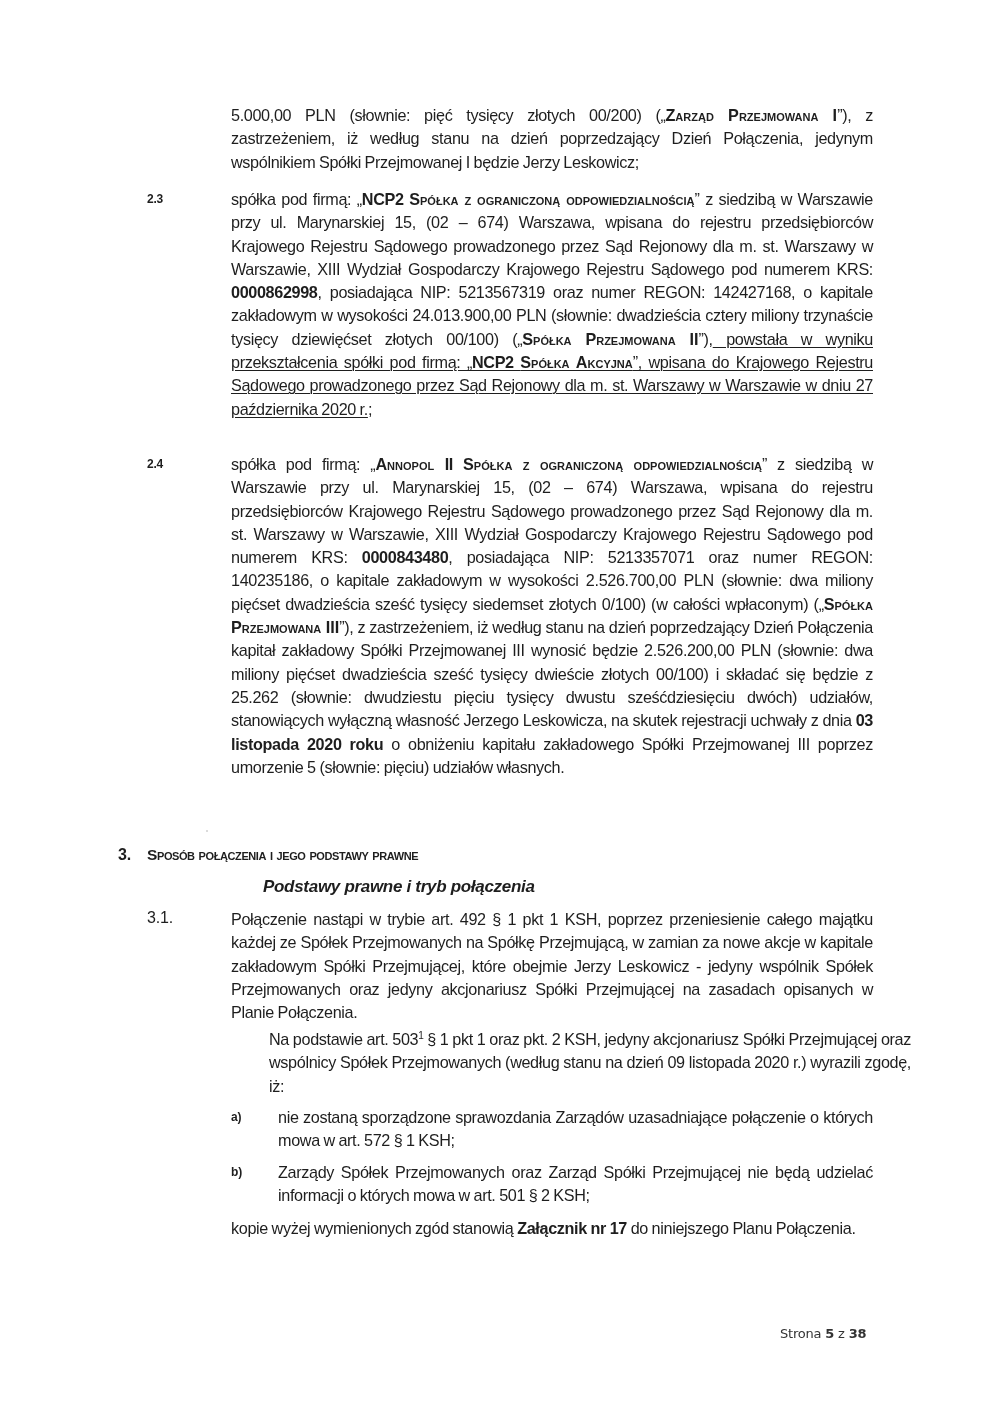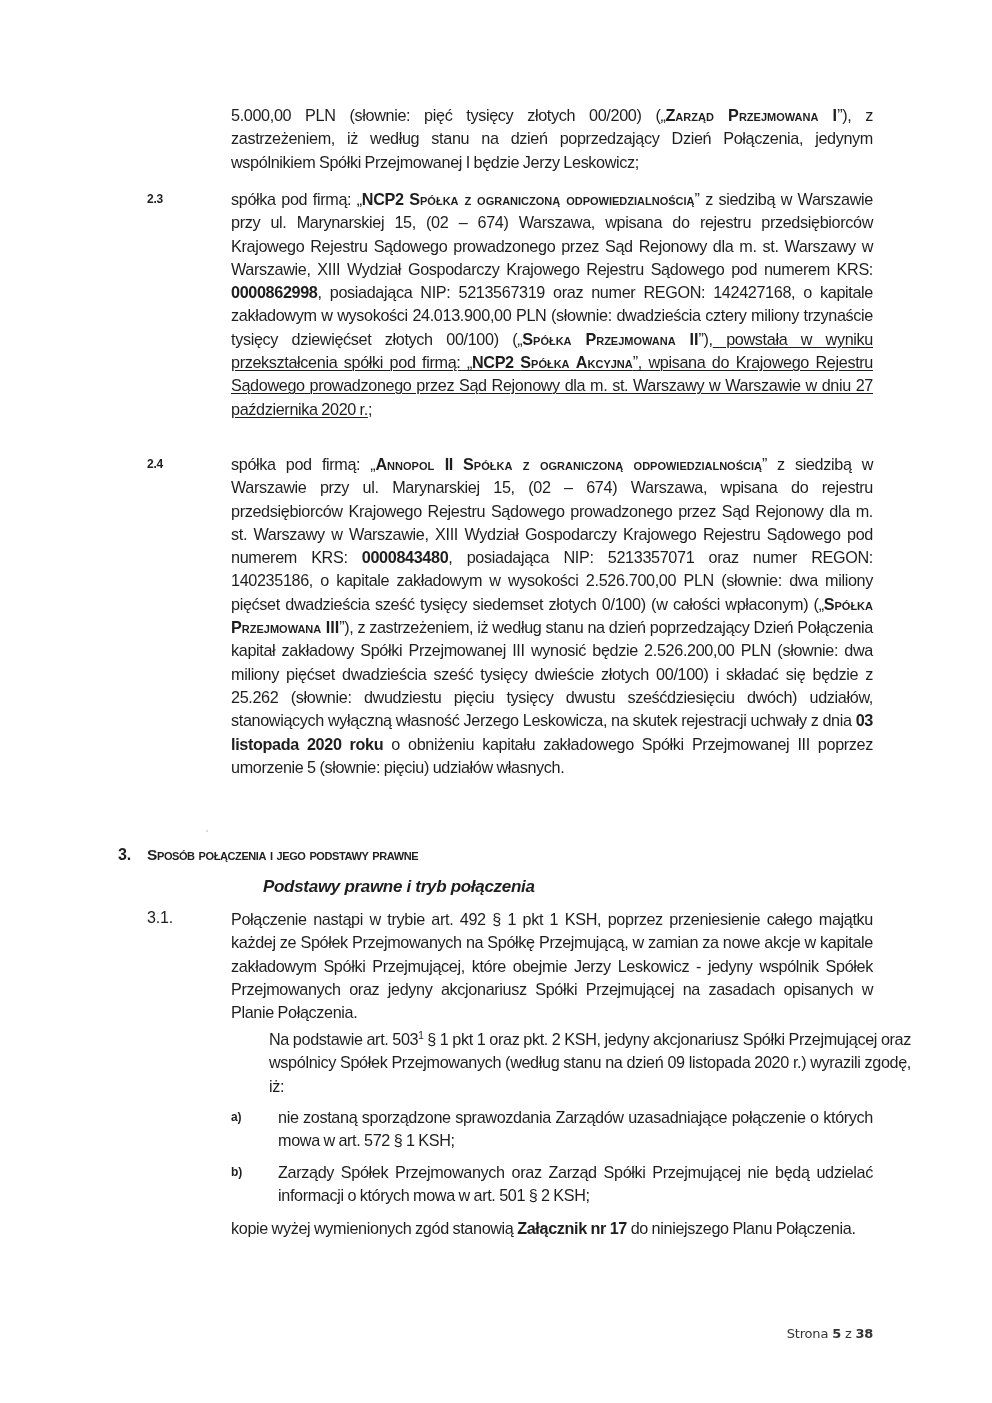--- a/index.html
+++ b/index.html
@@ -57,15 +57,15 @@
   <div class="block para" style="left:221px; top:1028px; width:642px;margin-left:48px;"><span>Na podstawie art. 503</span><sup>1</sup><span> § 1 pkt 1 oraz pkt. 2 KSH, jedyny akcjonariusz Spółki Przejmującej oraz wspólnicy Spółek Przejmowanych (według stanu na dzień 09 listopada 2020 r.) wyrazili zgodę, iż:</span></div>
 
   <div class="num" style="left:231px; top:1106px;">a)</div>
   <div class="block para" style="left:278px; top:1106px; width:595px;">nie zostaną sporządzone sprawozdania Zarządów uzasadniające połączenie o których mowa w art. 572 § 1 KSH;</div>
 
   <div class="num" style="left:231px; top:1161px;">b)</div>
   <div class="block para" style="left:278px; top:1161px; width:595px;">Zarządy Spółek Przejmowanych oraz Zarząd Spółki Przejmującej nie będą udzielać informacji o których mowa w art. 501 § 2 KSH;</div>
 
   <div class="block para" style="left:231px; top:1217px; width:642px;"><span>kopie wyżej wymienionych zgód stanowią </span><span class="b">Załącznik nr 17</span><span> do niniejszego Planu Połączenia.</span></div>
 
-  <div class="block footer" style="left:780px; top:1326px; width:100px; text-align:center;"><span>Strona </span><span class="b">5</span><span> z </span><span class="b">38</span></div>
+  <div class="block footer" style="left:780px; top:1326px; width:100px; text-align:left;"><span>Strona </span><span class="b">5</span><span> z </span><span class="b">38</span></div>
 
 </div>
 
 </body></html>

